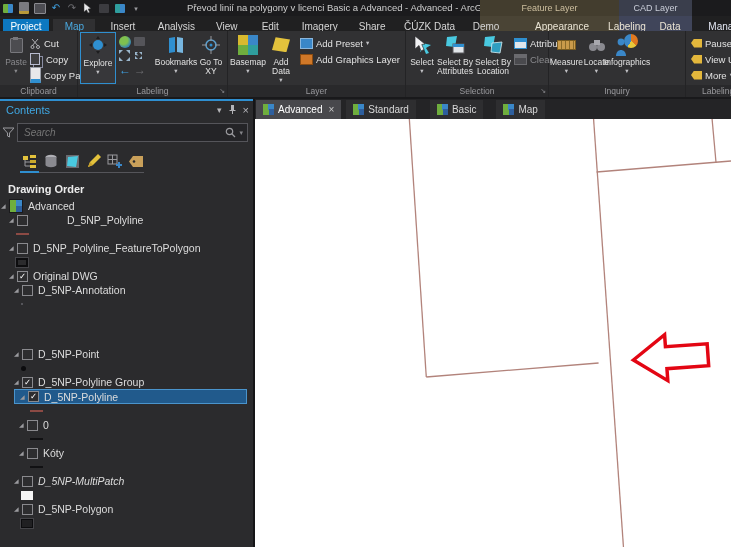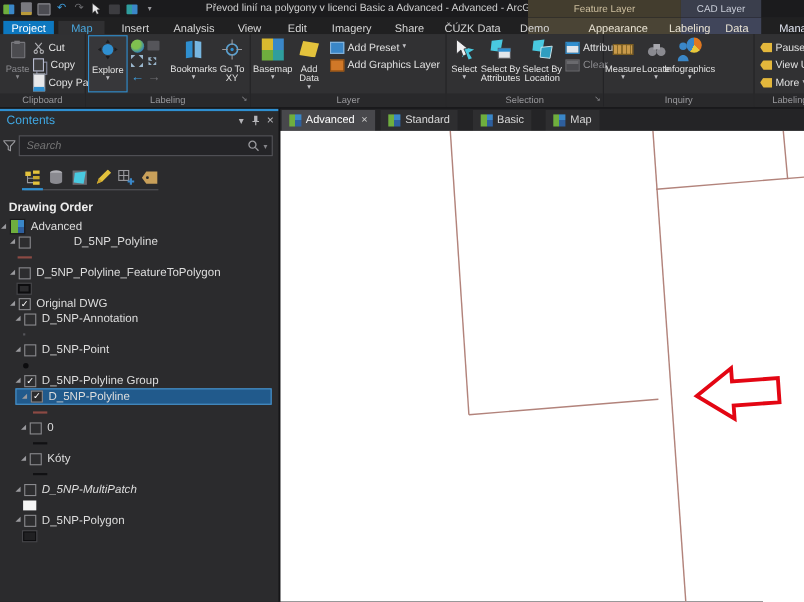--- a/index.html
+++ b/index.html
@@ -504,21 +504,21 @@
             <span style="white-space: nowrap;">Original DWG</span>
           </div>
           <div class="trow" style="padding-left: 14px;">
             <span class="tri">◢</span>
             <span class="cb"></span>
             <span style="white-space: nowrap;">D_5NP-Annotation</span>
           </div>
           <div class="symrow" style="padding-left: 21px;">
             <span class="sw-dot-tiny"></span>
           </div>
-          <div class="trow" style="padding-left: 14px;">
+          <div class="trow" style="padding-left: 14px; margin-top: 36px;">
             <span class="tri">◢</span>
             <span class="cb"></span>
             <span style="white-space: nowrap;">D_5NP-Point</span>
           </div>
           <div class="symrow" style="padding-left: 21px;">
             <span class="sw-dot"></span>
           </div>
           <div class="trow" style="padding-left: 14px;">
             <span class="tri">◢</span>
             <span class="cb">✓</span>

